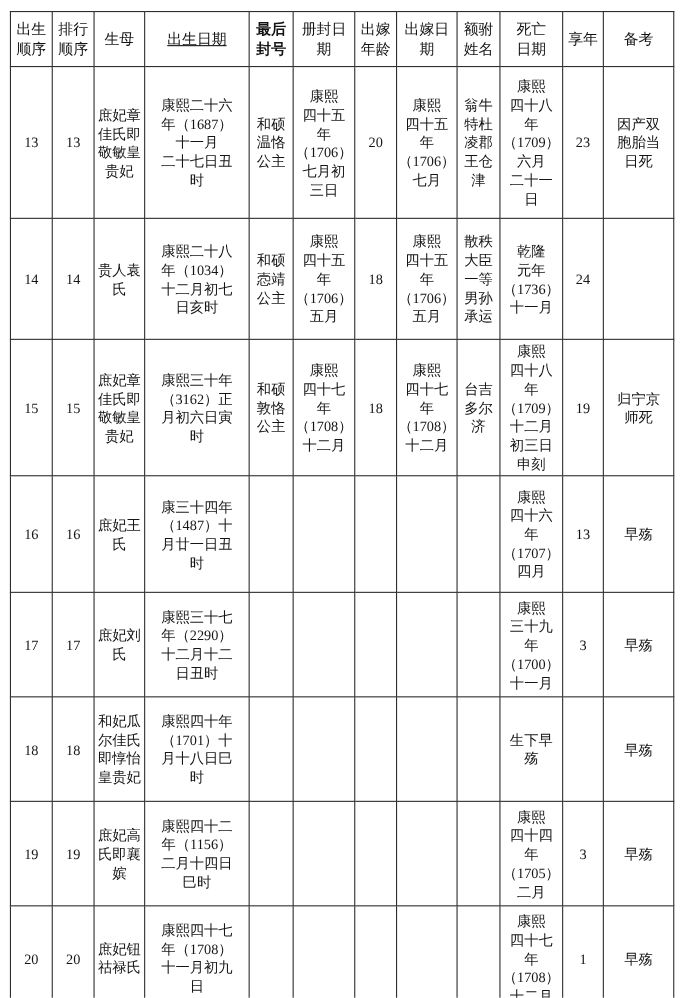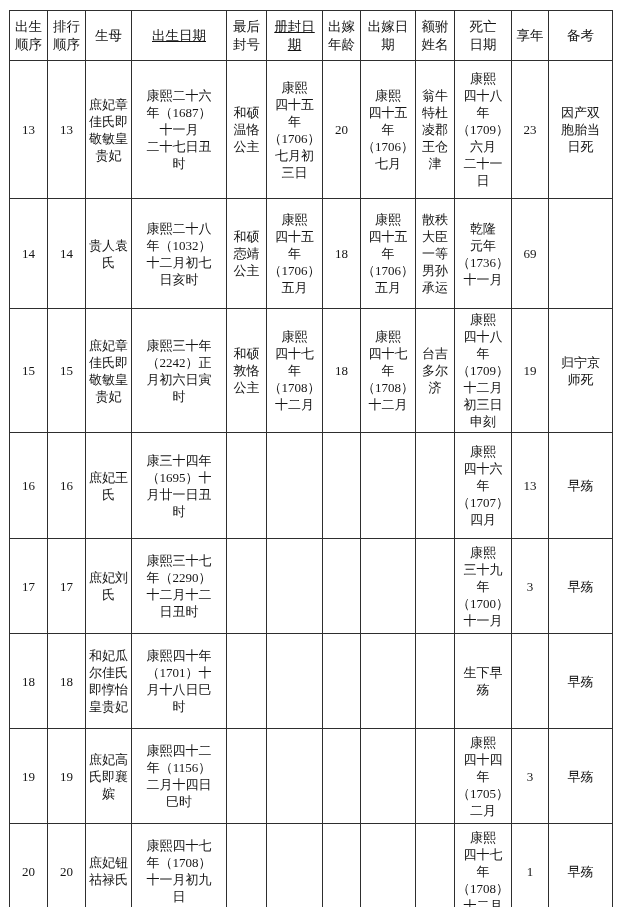--- a/index.html
+++ b/index.html
@@ -52,23 +52,23 @@
         <col style="width:64px">
   </colgroup>
   <thead>
     <tr class="hdr">
       <th style="border-color: rgb(46, 46, 46);">出生
 顺序</th>
       <th style="border-color: rgb(46, 46, 46);">排行
 顺序</th>
       <th style="border-color: rgb(46, 46, 46);">生母</th>
       <th style="border-color: rgb(46, 46, 46); text-decoration: underline;">出生日期</th>
-      <th style="border-color: rgb(46, 46, 46);">最后
+      <th style="border-color: rgb(46, 46, 46); font-weight: bold;">最后
 封号</th>
-      <th style="border-color: rgb(46, 46, 46); text-decoration: underline;">册封日
+      <th style="border-color: rgb(46, 46, 46);">册封日
 期</th>
       <th style="border-color: rgb(46, 46, 46);">出嫁
 年龄</th>
       <th style="border-color: rgb(46, 46, 46);">出嫁日
 期</th>
       <th style="border-color: rgb(46, 46, 46);">额驸
 姓名</th>
       <th style="border-color: rgb(46, 46, 46);">死亡
 日期</th>
       <th style="border-color: rgb(46, 46, 46);">享年</th>
@@ -119,21 +119,21 @@
       <td style="border-color: rgb(46, 46, 46);">因产双
 胞胎当
 日死</td>
     </tr>
     <tr class="r1">
       <td style="border-color: rgb(46, 46, 46);">14</td>
       <td style="border-color: rgb(46, 46, 46);">14</td>
       <td style="border-color: rgb(46, 46, 46);">贵人袁
 氏</td>
       <td style="border-color: rgb(46, 46, 46);">康熙二十八
-年（1032）
+年（1034）
 十二月初七
 日亥时</td>
       <td style="border-color: rgb(46, 46, 46);">和硕
 悫靖
 公主</td>
       <td style="border-color: rgb(46, 46, 46);">康熙
 四十五
 年
 （1706）
 五月</td>
@@ -145,32 +145,32 @@
 五月</td>
       <td style="border-color: rgb(46, 46, 46);">散秩
 大臣
 一等
 男孙
 承运</td>
       <td style="border-color: rgb(46, 46, 46);">乾隆
 元年
 （1736）
 十一月</td>
-      <td style="border-color: rgb(46, 46, 46);">69</td>
+      <td style="border-color: rgb(46, 46, 46);">24</td>
       <td style="border-color: rgb(46, 46, 46);"></td>
     </tr>
     <tr class="r2">
       <td style="border-color: rgb(46, 46, 46);">15</td>
       <td style="border-color: rgb(46, 46, 46);">15</td>
       <td style="border-color: rgb(46, 46, 46);">庶妃章
 佳氏即
 敬敏皇
 贵妃</td>
       <td style="border-color: rgb(46, 46, 46);">康熙三十年
-（2242）正
+（3162）正
 月初六日寅
 时</td>
       <td style="border-color: rgb(46, 46, 46);">和硕
 敦恪
 公主</td>
       <td style="border-color: rgb(46, 46, 46);">康熙
 四十七
 年
 （1708）
 十二月</td>
@@ -193,21 +193,21 @@
       <td style="border-color: rgb(46, 46, 46);">19</td>
       <td style="border-color: rgb(46, 46, 46);">归宁京
 师死</td>
     </tr>
     <tr class="r3">
       <td style="border-color: rgb(46, 46, 46);">16</td>
       <td style="border-color: rgb(46, 46, 46);">16</td>
       <td style="border-color: rgb(46, 46, 46);">庶妃王
 氏</td>
       <td style="border-color: rgb(46, 46, 46);">康三十四年
-（1695）十
+（1487）十
 月廿一日丑
 时</td>
       <td style="border-color: rgb(46, 46, 46);"></td>
       <td style="border-color: rgb(46, 46, 46);"></td>
       <td style="border-color: rgb(46, 46, 46);"></td>
       <td style="border-color: rgb(46, 46, 46);"></td>
       <td style="border-color: rgb(46, 46, 46);"></td>
       <td style="border-color: rgb(46, 46, 46);">康熙
 四十六
 年

